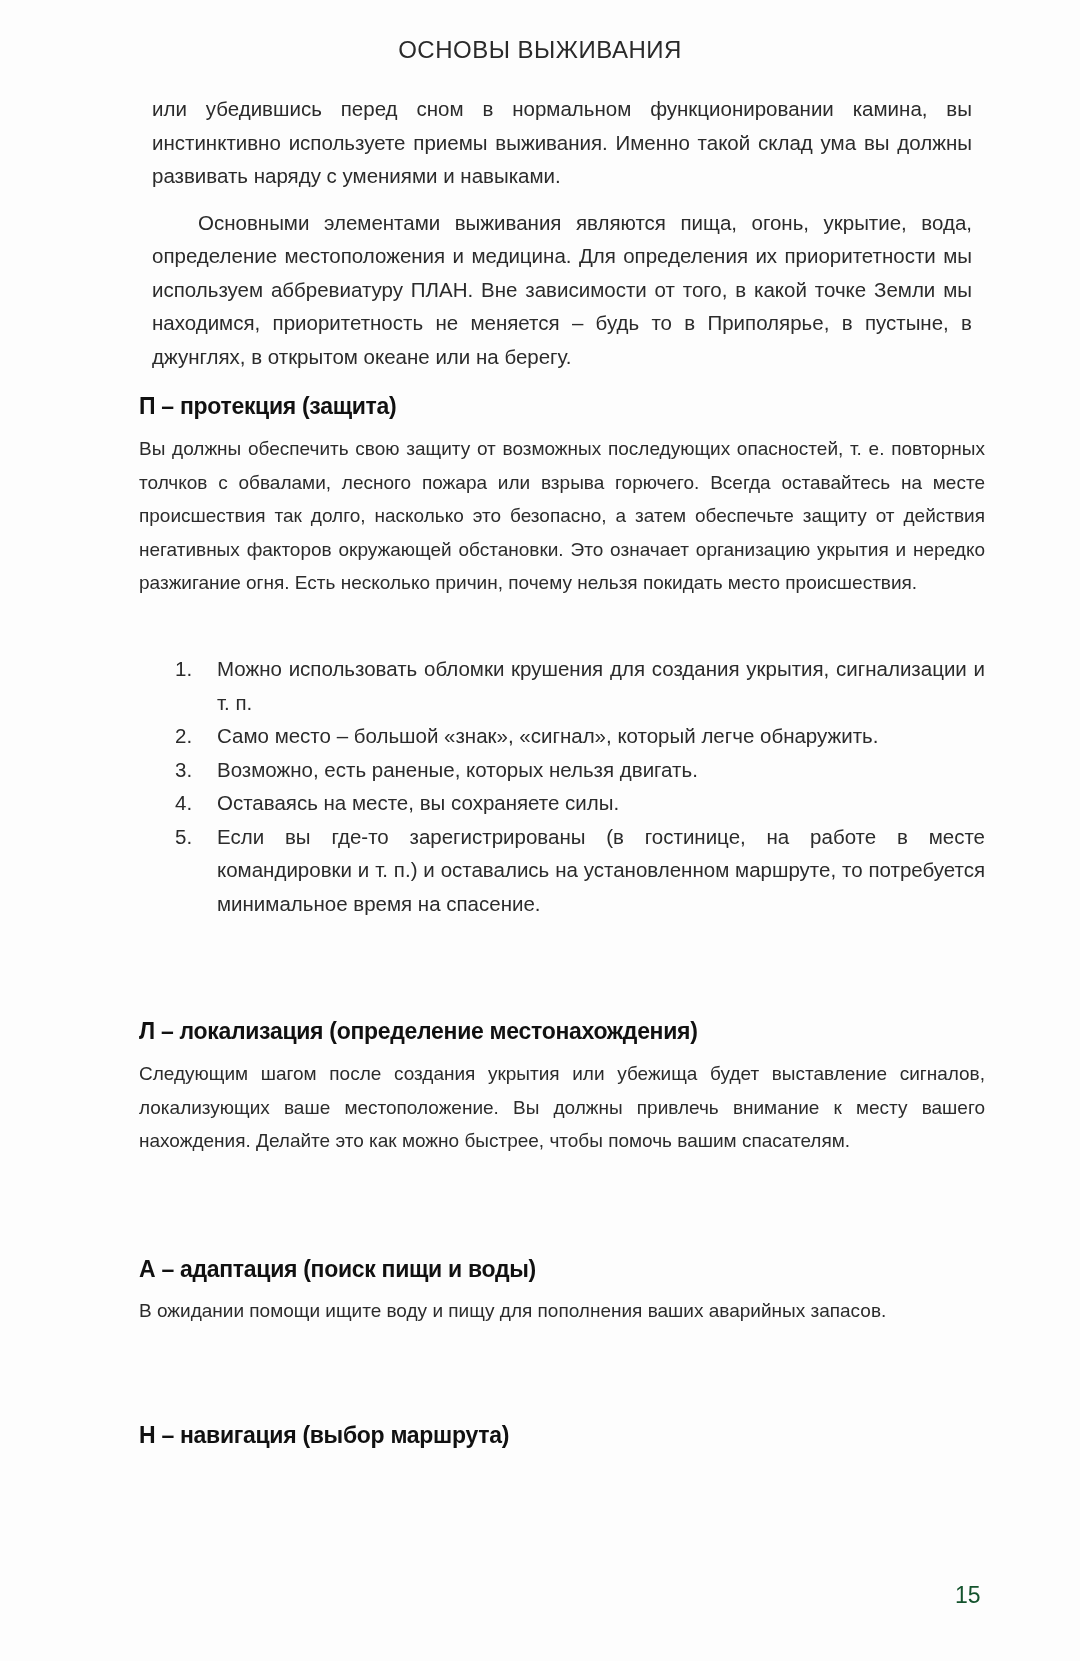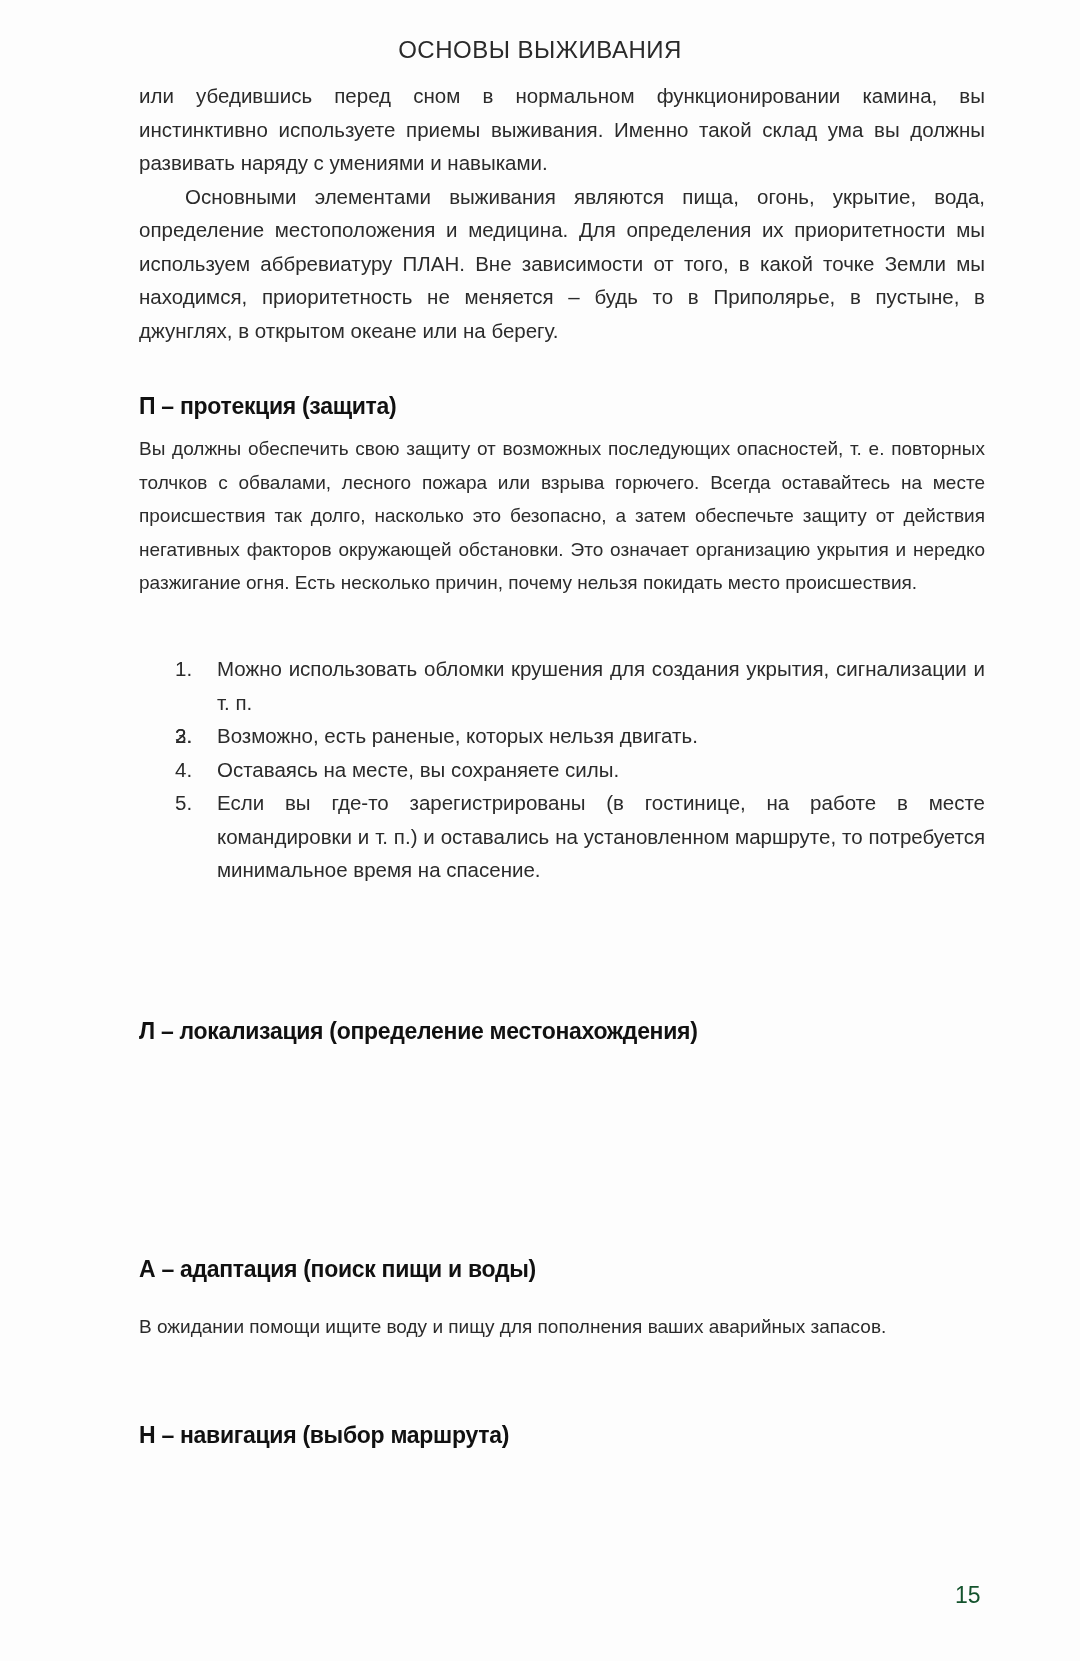--- a/index.html
+++ b/index.html
@@ -36,21 +36,21 @@
     .body-text {
       position: absolute;
       left: 139px;
       width: 846px;
       font-size: 20.5px;
       line-height: 33.5px;
       color: #2b2b2b;
       text-align: justify;
     }
     .para {
-      margin: 0;
+      margin: 13px;
       text-align: justify;
       text-align-last: left;
     }
     .indent {
       text-indent: 46px;
     }
     .section-heading {
       position: absolute;
       left: 139px;
       font-size: 23px;
@@ -115,36 +115,38 @@
   <h2 class="section-heading" style="top:393px;">П – протекция (защита)</h2>
   <p class="section-text" style="top:432px;">Вы должны обеспечить свою защиту от возможных последующих опасностей, т. е. повторных толчков с обвалами, лесного пожара или взрыва горючего. Всегда оставайтесь на месте происшествия так долго, насколько это безопасно, а затем обеспечьте защиту от действия негативных факторов окружающей обстановки. Это означает организацию укрытия и нередко разжигание огня. Есть несколько причин, почему нельзя покидать место происшествия.</p>
 
   <ol class="reasons-list" style="top:652px;">
     <li>
       <span class="num">1.</span>
       <span>Можно использовать обломки крушения для создания укрытия, сигнализации и т. п.</span>
     </li>
     <li>
       <span class="num">2.</span>
+      <span>Само место – большой «знак», «сигнал», который легче обнаружить.</span>
     </li>
     <li>
       <span class="num">3.</span>
       <span>Возможно, есть раненые, которых нельзя двигать.</span>
     </li>
     <li>
       <span class="num">4.</span>
       <span>Оставаясь на месте, вы сохраняете силы.</span>
     </li>
     <li>
       <span class="num">5.</span>
       <span>Если вы где-то зарегистрированы (в гостинице, на работе в месте командировки и т. п.) и оставались на установленном маршруте, то потребуется минимальное время на спасение.</span>
     </li>
   </ol>
 
   <h2 class="section-heading" style="top:1018px;">Л – локализация (определение местонахождения)</h2>
+  <p class="section-text" style="top:1057px;">Следующим шагом после создания укрытия или убежища будет выставление сигналов, локализующих ваше местоположение. Вы должны привлечь внимание к месту вашего нахождения. Делайте это как можно быстрее, чтобы помочь вашим спасателям.</p>
 
   <h2 class="section-heading" style="top:1256px;">А – адаптация (поиск пищи и воды)</h2>
-  <p class="section-text" style="top:1294px;margin-top:16px;">В ожидании помощи ищите воду и пищу для пополнения ваших аварийных запасов.</p>
+  <p class="section-text" style="top:1294px;">В ожидании помощи ищите воду и пищу для пополнения ваших аварийных запасов.</p>
 
   <h2 class="section-heading" style="top:1422px;">Н – навигация (выбор маршрута)</h2>
 
   <div class="page-number">15</div>
 </div>
 
 </body></html>

